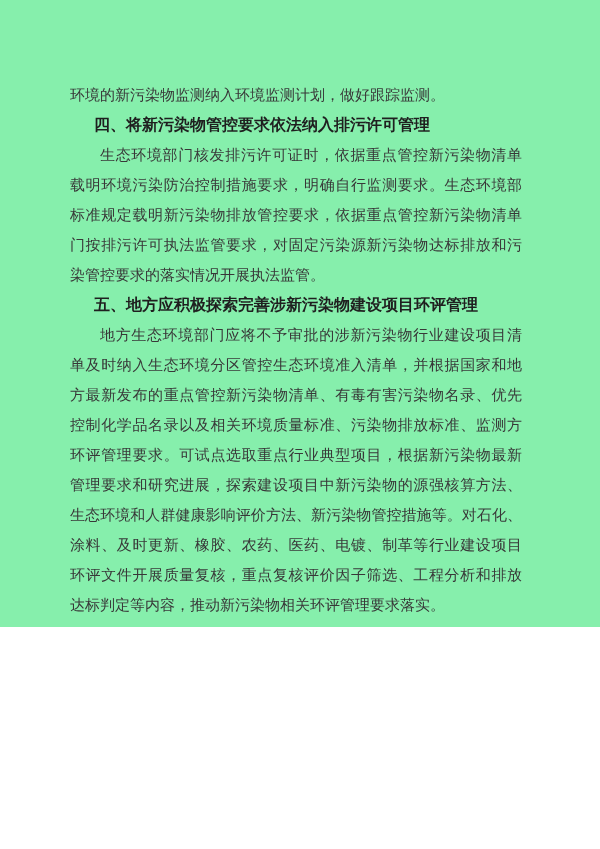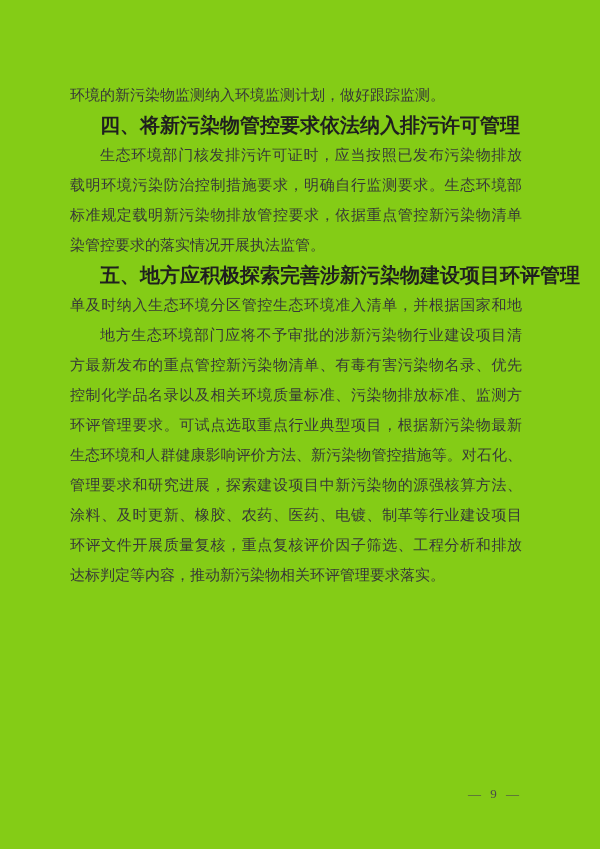--- a/index.html
+++ b/index.html
@@ -3,22 +3,22 @@
 <meta charset="utf-8">
 <style>
   html, body {
     margin: 0;
     padding: 0;
     background: #ffffff;
   }
   .page {
     position: relative;
     width: 600px;
-    height: 849px;
-    background: #84cc16;
+    height: 627px;
+    background: #86efac;
     overflow: hidden;
     font-family: "Liberation Serif", serif;
   }
   .content {
     position: absolute;
     left: 70px;
     top: 80px;
     width: 452px;
   }
   .line {
@@ -35,21 +35,21 @@
   }
   .line.endline {
     text-align: left;
     text-align-last: left;
   }
   .line.indent {
     text-indent: 2em;
   }
   .heading {
     margin: 0;
-    font-size: 20px;
+    font-size: 16px;
     line-height: 30px;
     height: 30px;
     font-weight: 700;
     color: #1f1f1f;
     text-indent: 1.5em;
     font-family: "Liberation Sans", sans-serif;
     white-space: nowrap;
   }
   .footer {
     position: absolute;
@@ -65,34 +65,35 @@
 </head>
 <body>
 
 <div class="page">
   <div class="content">
 
     <div class="line endline">环境的新污染物监测纳入环境监测计划，做好跟踪监测。</div>
 
     <h2 class="heading">四、将新污染物管控要求依法纳入排污许可管理</h2>
 
-    <div class="line full indent">生态环境部门核发排污许可证时，应当按照已发布污染物排放</div>
+    <div class="line full indent">生态环境部门核发排污许可证时，依据重点管控新污染物清单</div>
     <div class="line full">载明环境污染防治控制措施要求，明确自行监测要求。生态环境部</div>
     <div class="line full">标准规定载明新污染物排放管控要求，依据重点管控新污染物清单</div>
+    <div class="line full">门按排污许可执法监管要求，对固定污染源新污染物达标排放和污</div>
     <div class="line endline">染管控要求的落实情况开展执法监管。</div>
 
     <h2 class="heading">五、地方应积极探索完善涉新污染物建设项目环评管理</h2>
 
+    <div class="line full indent">地方生态环境部门应将不予审批的涉新污染物行业建设项目清</div>
     <div class="line full">单及时纳入生态环境分区管控生态环境准入清单，并根据国家和地</div>
-    <div class="line full indent">地方生态环境部门应将不予审批的涉新污染物行业建设项目清</div>
     <div class="line full">方最新发布的重点管控新污染物清单、有毒有害污染物名录、优先</div>
     <div class="line full">控制化学品名录以及相关环境质量标准、污染物排放标准、监测方</div>
     <div class="line full">环评管理要求。可试点选取重点行业典型项目，根据新污染物最新</div>
+    <div class="line full">管理要求和研究进展，探索建设项目中新污染物的源强核算方法、</div>
     <div class="line full">生态环境和人群健康影响评价方法、新污染物管控措施等。对石化、</div>
-    <div class="line full">管理要求和研究进展，探索建设项目中新污染物的源强核算方法、</div>
     <div class="line full">涂料、及时更新、橡胶、农药、医药、电镀、制革等行业建设项目</div>
     <div class="line full">环评文件开展质量复核，重点复核评价因子筛选、工程分析和排放</div>
     <div class="line endline">达标判定等内容，推动新污染物相关环评管理要求落实。</div>
 
   </div>
 
   <div class="footer">— 9 —</div>
 </div>
 
 </body></html>

